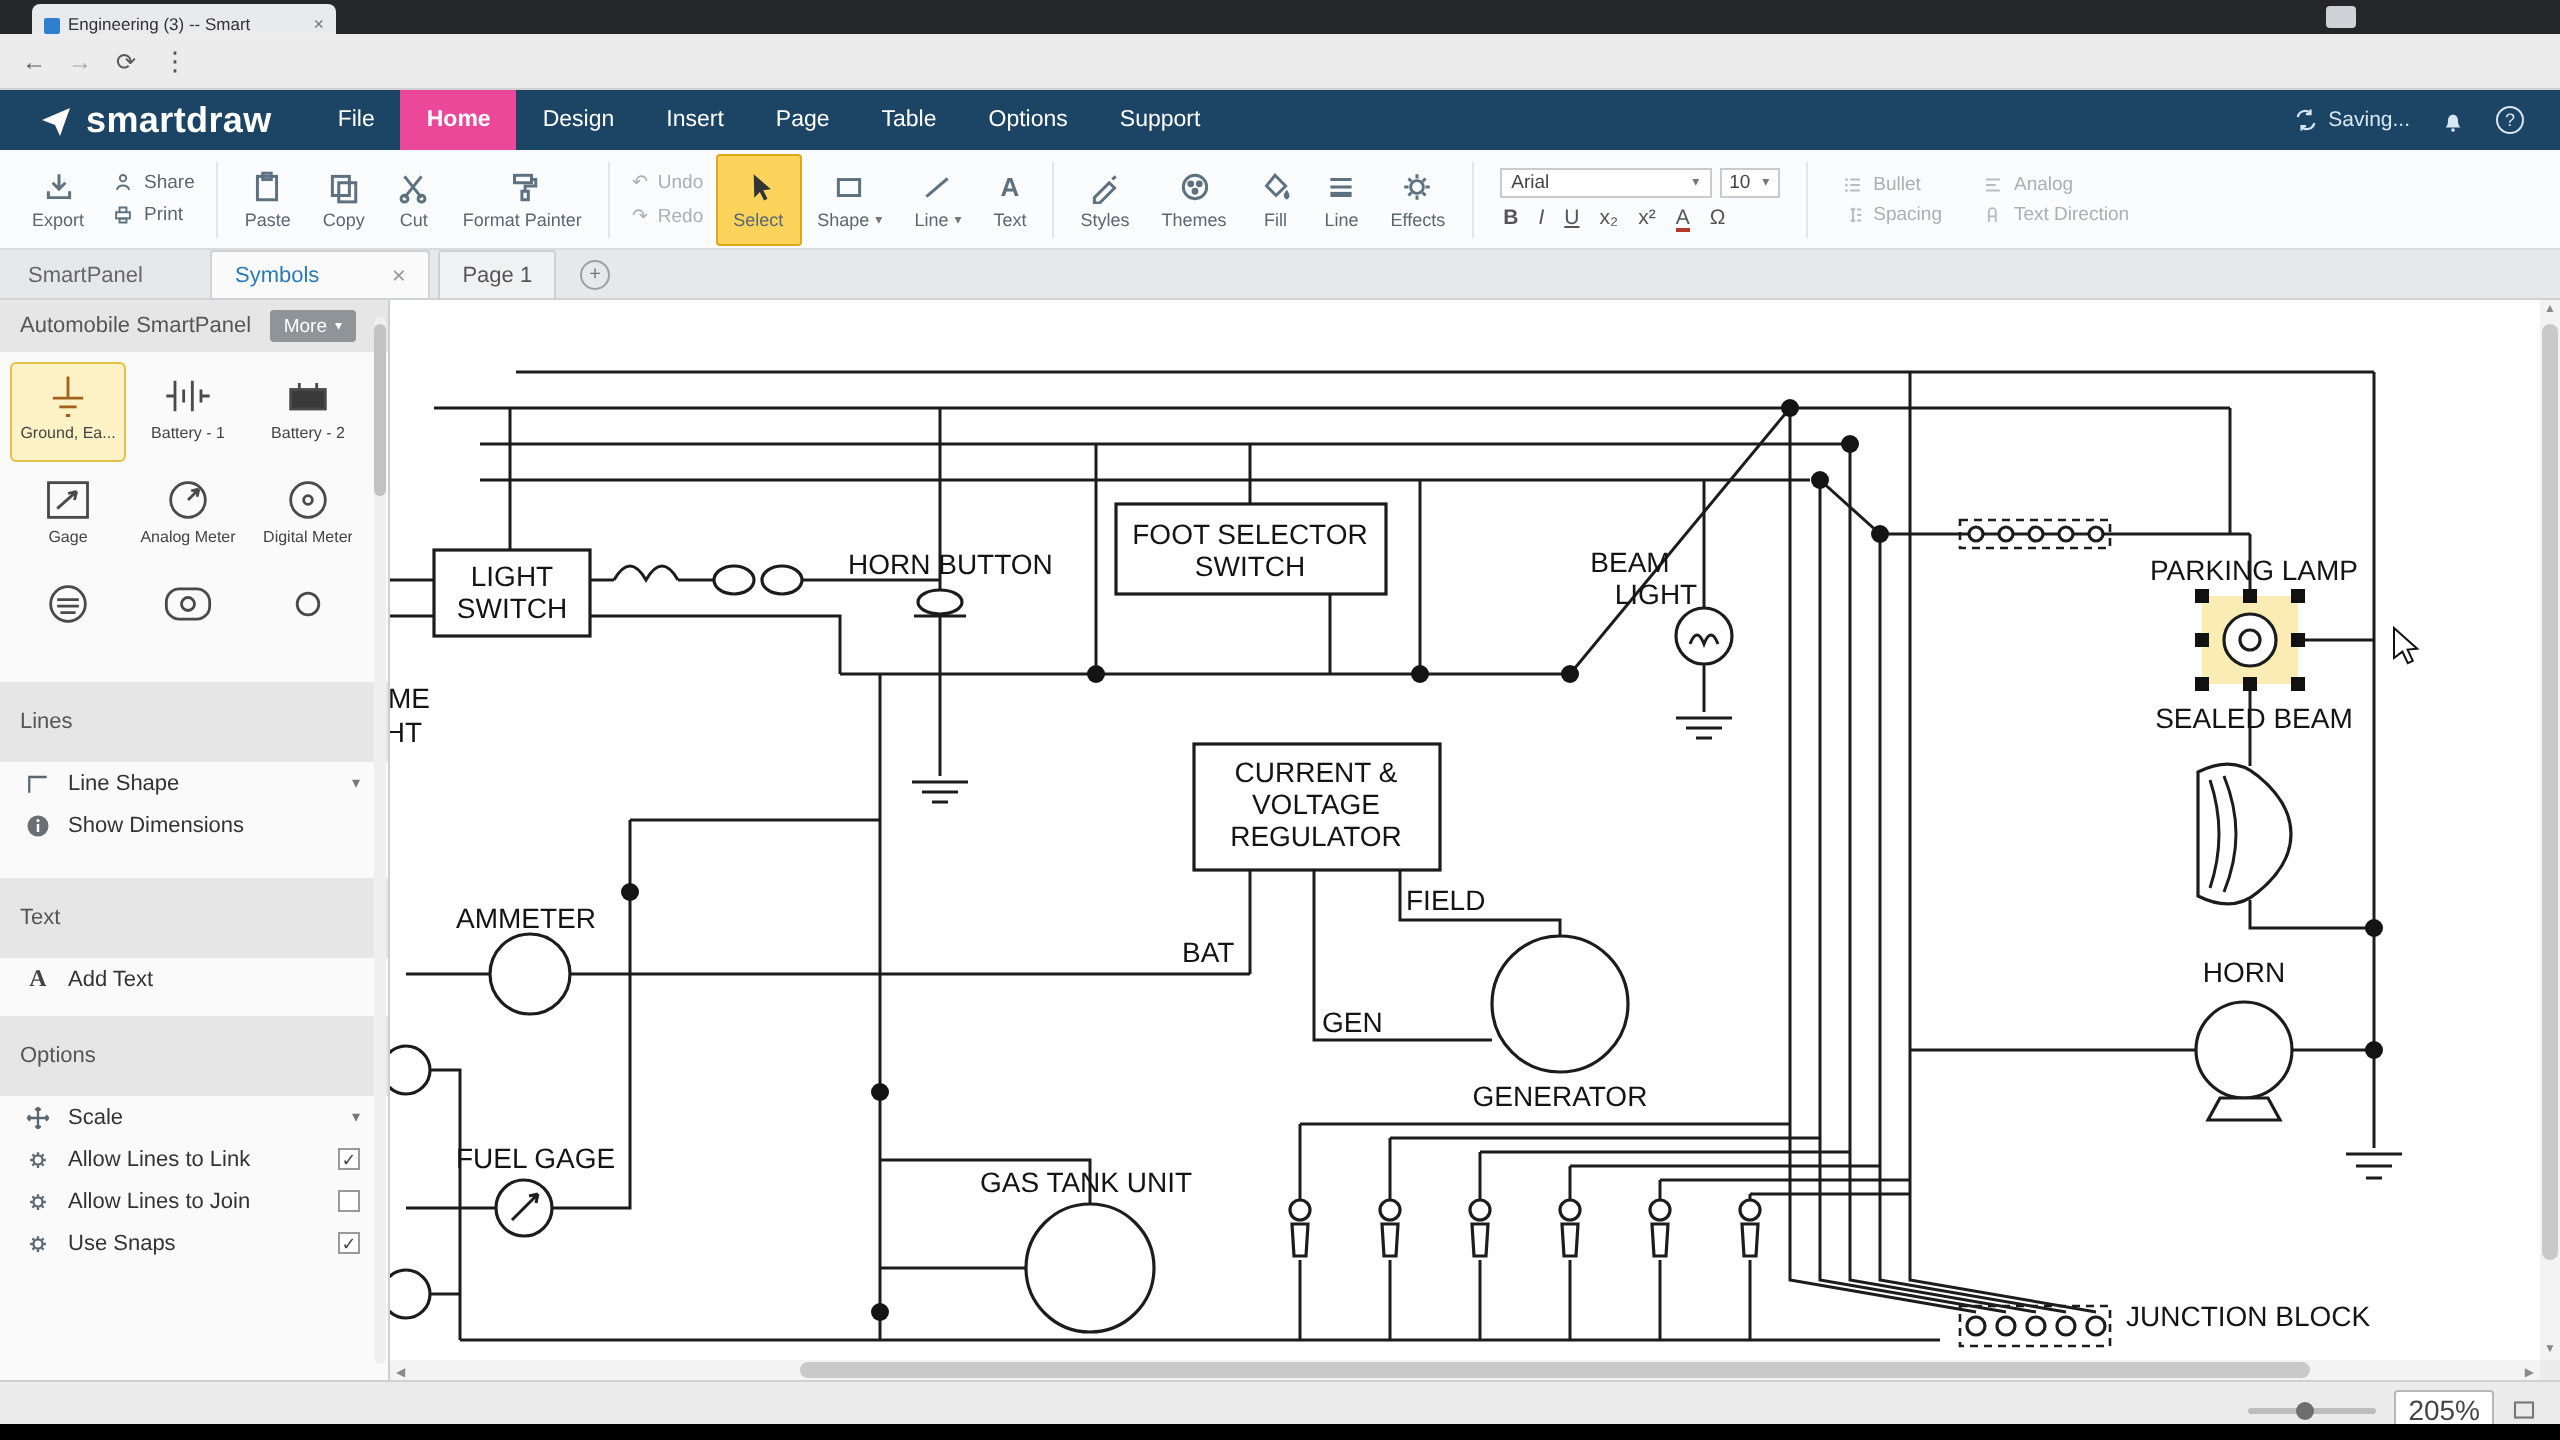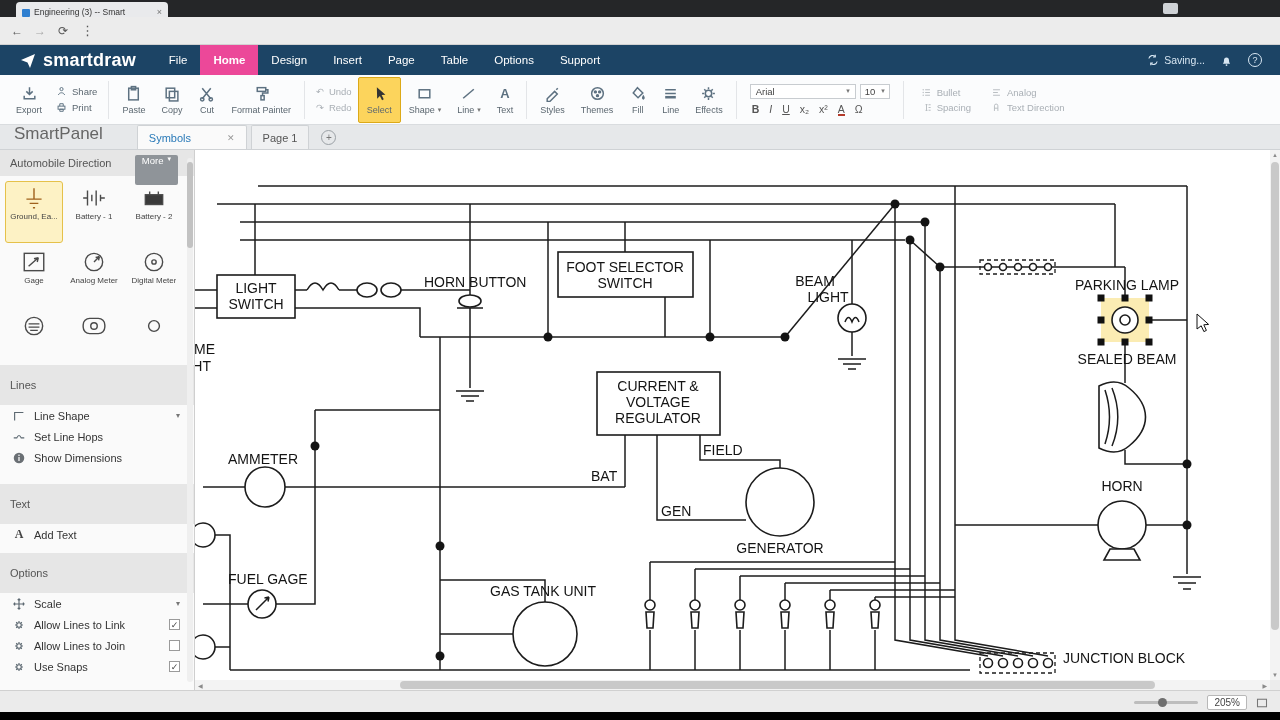--- a/index.html
+++ b/index.html
@@ -51,35 +51,35 @@
   .font-row{display:flex;gap:4px;}
   .font-select{width:106px;height:15px;border:1px solid #c8ccd0;background:#fff;font-size:9.5px;color:#444;display:flex;align-items:center;justify-content:space-between;padding:0 5px;}
   .size-select{width:30px;height:15px;border:1px solid #c8ccd0;background:#fff;font-size:9.5px;color:#444;display:flex;align-items:center;justify-content:space-between;padding:0 4px;}
   .fmt-row{display:flex;gap:10px;font-size:10.5px;color:#555;align-items:baseline;padding-left:2px;}
   .fmt-b{font-weight:700;}.fmt-i{font-style:italic;}.fmt-u{text-decoration:underline;}
   .fmt-a{border-bottom:2px solid #b33a2b;line-height:10px;}
   .dis-grid{display:grid;grid-template-columns:auto auto;gap:4px 20px;padding:0 12px;font-size:9px;color:#aeb4b9;flex:none;}
 
   
   .paneltabs{position:absolute;top:125px;left:0;width:100%;height:25px;background:#e6e8ea;border-bottom:1px solid #cfd2d5;display:flex;align-items:flex-end;}
-  .sp-label{font-size:17px;color:#666;padding:0 34px 5px 14px;}
+  .sp-label{font-size:11px;color:#666;padding:0 34px 5px 14px;}
   .ptab{height:24px;display:flex;align-items:center;gap:7px;padding:0 11px;font-size:11px;border:1px solid #cfd2d5;border-bottom:none;background:#f0f1f2;color:#555;border-radius:2px 2px 0 0;margin-right:4px;}
   .ptab.active{background:#fafafa;color:#2a7ab8;gap:36px;}
   .ptab .x{color:#999;font-size:9px;}
   .addpage{width:15px;height:15px;border:1px solid #9aa0a5;border-radius:50%;font-size:10px;line-height:13px;text-align:center;color:#777;margin:0 0 4px 8px;}
 
   
   .sidebar{position:absolute;top:150px;left:0;width:195px;height:540px;background:#fafafa;border-right:1px solid #cfcfcf;overflow:hidden;}
   .sb-scroll{position:absolute;right:1px;top:8px;width:6px;height:524px;background:#efefef;border-radius:3px;}
   .sb-thumb{position:absolute;top:4px;left:0;width:6px;height:86px;background:#c2c2c2;border-radius:3px;}
   .sec-head{height:40px;background:#e6e6e6;display:flex;align-items:center;padding:0 10px;font-size:11px;color:#555;position:relative;}
   .sec-head.first{height:26px;}
-  .more-btn{position:absolute;right:16px;top:5px;height:30px;background:#8f9499;color:#fff;font-size:9.5px;border-radius:2px;padding:0 7px;display:flex;gap:4px;}
+  .more-btn{position:absolute;right:16px;top:5px;height:16px;background:#8f9499;color:#fff;font-size:9.5px;border-radius:2px;padding:0 7px;display:flex;align-items:center;gap:4px;}
   .sym-grid{display:grid;grid-template-columns:repeat(3,58px);gap:2px;padding:5px 2px 4px 5px;}
-  .sym{display:flex;flex-direction:column;align-items:center;padding-top:4px;height:62px;border:1px solid transparent;border-radius:3px;}
+  .sym{display:flex;flex-direction:column;align-items:center;padding-top:4px;height:50px;border:1px solid transparent;border-radius:3px;}
   .sym.short{height:44px;}
   .sym.selected{background:#fdf2c5;border-color:#e5c14a;}
   .sym svg{width:26px;height:24px;stroke:#4a4a4a;fill:none;stroke-width:1.3;}
   .sym-label{font-size:8px;color:#444;max-width:54px;white-space:nowrap;overflow:hidden;text-overflow:ellipsis;margin-top:2px;}
   .sb-item{height:21px;display:flex;align-items:center;padding:0 14px 0 12px;font-size:11px;color:#333;gap:8px;}
   .sb-item svg{width:14px;height:14px;flex:none;stroke:#5b6770;fill:none;stroke-width:1.3;}
   .sb-caret{margin-left:auto;color:#777;font-size:8px;}
   .checkbox{margin-left:auto;width:11px;height:11px;border:1px solid #9a9a9a;background:#fff;font-size:9px;line-height:10px;text-align:center;color:#444;}
   .serifA{font-family:"Liberation Serif",serif;font-weight:700;font-size:12px;color:#444;width:14px;text-align:center;}.gap16{height:16px;}.gap8{height:8px;}
 
@@ -97,21 +97,21 @@
   .hscroll{position:absolute;left:0;bottom:0;width:1075px;height:10px;background:#f3f3f3;}
   .hthumb{position:absolute;left:205px;top:1px;width:755px;height:8px;background:#c9c9c9;border-radius:4px;}
   .sarrow{position:absolute;font-size:6px;color:#8a8a8a;}
   .corner{position:absolute;right:0;bottom:0;width:10px;height:10px;background:#ececec;}
 
   
   .statusbar{position:absolute;top:690px;left:0;width:100%;height:22px;background:#ebebeb;border-top:1px solid #d0d0d0;}
   .zoom-wrap{position:absolute;right:12px;top:4px;display:flex;align-items:center;gap:9px;}
   .zoom-slider{width:64px;height:3px;background:#bdbdbd;position:relative;border-radius:2px;}
   .zoom-thumb{position:absolute;left:24px;top:-3px;width:9px;height:9px;border-radius:50%;background:#6e6e6e;}
-  .zoom-chip{background:#fff;border:1px solid #b8b8b8;font-size:10px;color:#444;padding:1px 6px;border-radius:2px;}
+  .zoom-chip{background:#fff;border:1px solid #b8b8b8;font-size:14px;color:#444;padding:1px 6px;border-radius:2px;}
   .blackbar{position:absolute;top:712px;left:0;width:100%;height:8px;background:#000;}
 </style>
 </head>
 <body>
 
 <div class="screen">
 
   <div class="tabbar">
     <div class="btab">
       <span class="favicon"></span>
@@ -353,21 +353,21 @@
       <span class="x">✕</span>
     </span>
     <span class="ptab">
       <span>Page 1</span>
     </span>
     <span class="addpage">+</span>
   </div>
 
   <div class="sidebar">
     <div class="sec-head first">
-      <span>Automobile Direction</span>
+      <span>Automobile SmartPanel</span>
       <span class="more-btn">
           <span>More</span>
           <span class="caret" style="color:#fff">▾</span>
         </span>
     </div>
     <div class="sym-grid">
       <div class="sym selected">
         <svg viewBox="0 0 24 22" style="stroke:#a0621d">
             <path d="M12 2v10M5 12h14M8 16h8M11 20h2"></path>
           </svg>
@@ -431,26 +431,20 @@
     <div class="gap8"></div>
     <div class="sec-head">
         <span>Lines</span>
       </div>
     <div class="sb-item">
       <svg viewBox="0 0 16 16">
           <path d="M3 13V4h10"></path>
         </svg>
       <span>Line Shape</span>
       <span class="sb-caret">▾</span>
-    </div>
-    <div class="sb-item">
-      <svg viewBox="0 0 16 16">
-          <path d="M2 9h3.5Q8 3.5 10.5 9H14"></path>
-        </svg>
-      <span>Set Line Hops</span>
     </div>
     <div class="sb-item">
       <svg viewBox="0 0 16 16">
           <circle cx="8" cy="8" r="6" fill="#6a6f74" stroke="none"></circle>
           <rect x="7.3" y="6.8" width="1.4" height="4.6" fill="#fff" stroke="none"></rect>
           <circle cx="8" cy="4.9" r=".9" fill="#fff" stroke="none"></circle>
         </svg>
       <span>Show Dimensions</span>
     </div>
     <div class="gap16"></div>

